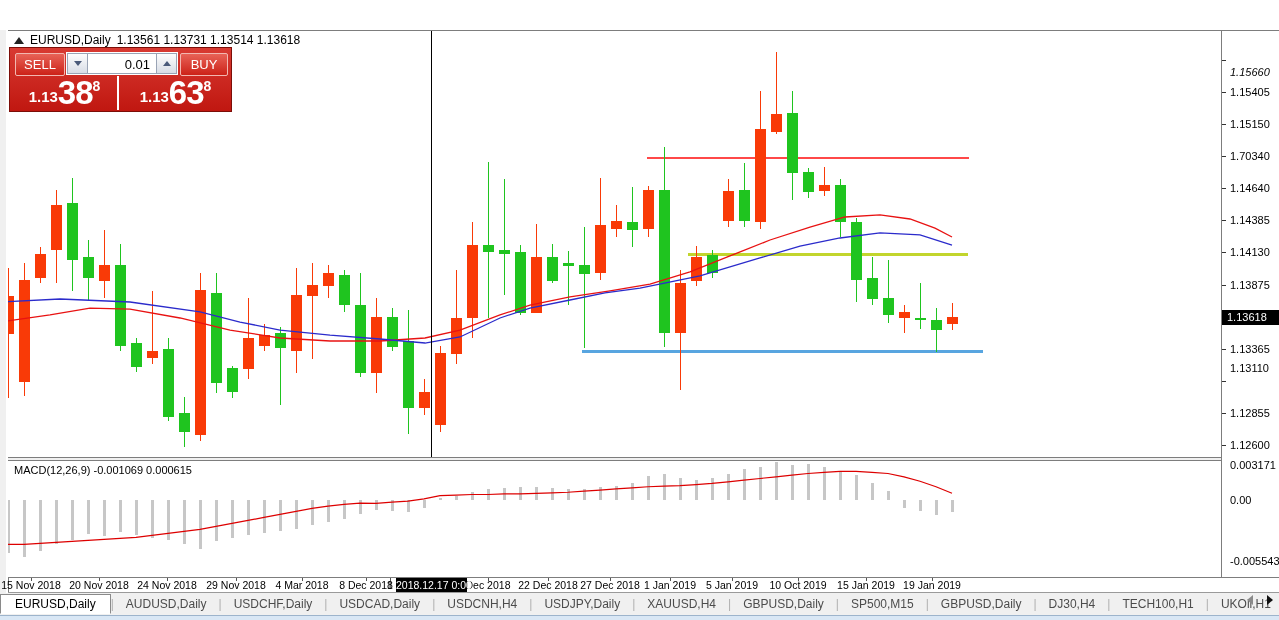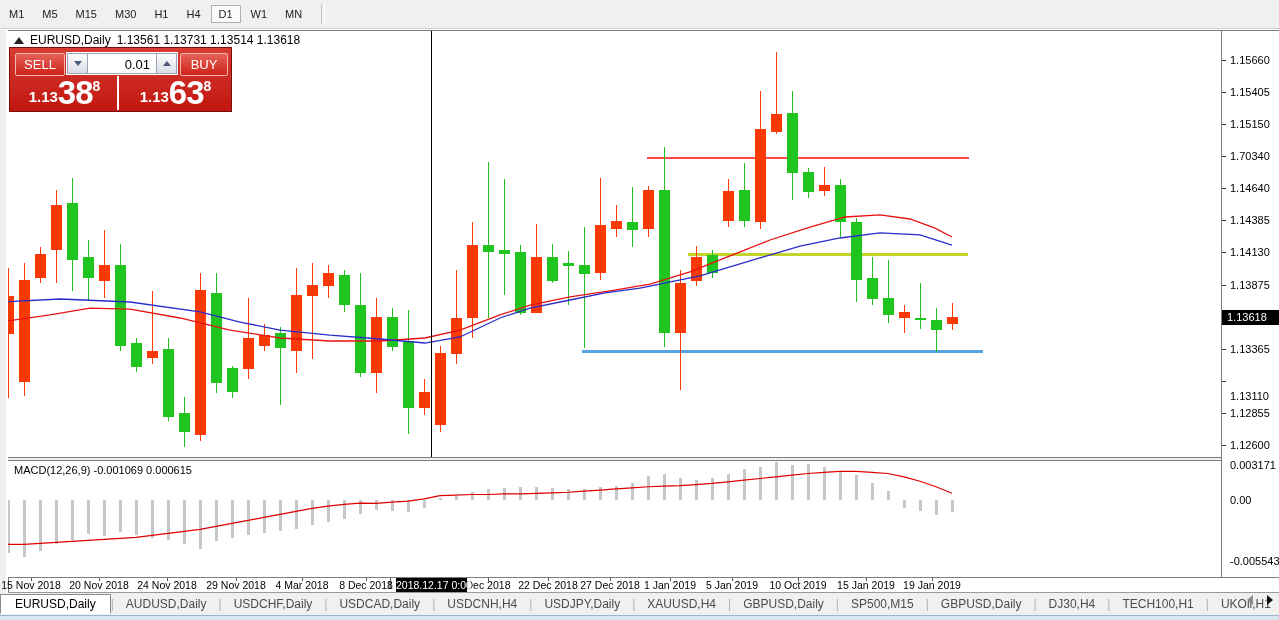--- a/index.html
+++ b/index.html
@@ -83,32 +83,20 @@
   .arr{width:0;height:0;cursor:pointer;}
   .arr-l{border-top:5px solid transparent;border-bottom:5px solid transparent;border-right:6px solid #8a8a8a;}
   .arr-r{border-top:5px solid transparent;border-bottom:5px solid transparent;border-left:6px solid #111;}
   #status-strip{position:absolute;left:0;top:615px;width:1279px;height:5px;background:#d9e7f5;border-top:1px solid #9db4cc;}
 </style>
 </head>
 <body>
 
 <div id="stage">
 
-  <div id="tf-toolbar">
-      <div class="tf-btn">M1</div>
-      <div class="tf-btn">M5</div>
-      <div class="tf-btn">M15</div>
-      <div class="tf-btn">M30</div>
-      <div class="tf-btn">H1</div>
-      <div class="tf-btn">H4</div>
-      <div class="tf-btn active">D1</div>
-      <div class="tf-btn">W1</div>
-      <div class="tf-btn">MN</div>
-      <div class="tf-sep"></div>
-    </div>
 
   <div id="left-strip"></div>
   <div id="win-top"></div>
 
   <div id="plot-clip">
     <div class="lyr" id="hline-layer">
         <div class="hline red" style="left: 639px; width: 322px; top: 126.113px;"></div>
         <div class="hline yellow" style="left: 680px; width: 280px; top: 221.711px;"></div>
         <div class="hline blue" style="left: 574px; width: 401px; top: 318.566px;"></div>
       </div>
@@ -268,39 +256,39 @@
     <div class="tp-quote" id="buy-quote">
       <span class="q-small">1.13</span>
         <span class="q-big">63</span>
         <span class="q-sup">8</span>
     </div>
   </div>
 
   <div id="axis-split"></div>
   <div id="price-axis">
       <div class="p-tick" style="top: 60px;"></div>
-      <div class="p-lbl" style="top: 54px;">1.15660</div>
+      <div class="p-lbl" style="top: 66px; font-style: italic;">1.15660</div>
       <div class="p-tick" style="top: 92.0755px;"></div>
       <div class="p-lbl" style="top: 86.0755px;">1.15405</div>
       <div class="p-tick" style="top: 124.151px;"></div>
       <div class="p-lbl" style="top: 118.151px;">1.15150</div>
       <div class="p-tick" style="top: 156.226px;"></div>
       <div class="p-lbl" style="top: 150.226px;">1.70340</div>
       <div class="p-tick" style="top: 188.302px;"></div>
       <div class="p-lbl" style="top: 182.302px;">1.14640</div>
       <div class="p-tick" style="top: 220.377px;"></div>
       <div class="p-lbl" style="top: 214.377px;">1.14385</div>
       <div class="p-tick" style="top: 252.453px;"></div>
       <div class="p-lbl" style="top: 246.453px;">1.14130</div>
       <div class="p-tick" style="top: 284.528px;"></div>
       <div class="p-lbl" style="top: 278.528px;">1.13875</div>
       <div class="p-tick" style="top: 348.679px;"></div>
       <div class="p-lbl" style="top: 342.679px;">1.13365</div>
       <div class="p-tick" style="top: 380.755px;"></div>
-      <div class="p-lbl" style="top: 390px;">1.13110</div>
+      <div class="p-lbl" style="top: 362px;">1.13110</div>
       <div class="p-tick" style="top: 412.83px;"></div>
       <div class="p-lbl" style="top: 406.83px;">1.12855</div>
       <div class="p-tick" style="top: 444.906px;"></div>
       <div class="p-lbl" style="top: 438.906px; text-align: center;">1.12600</div>
     </div>
   <div id="cur-price" style="top: 309.855px;">1.13618</div>
 
   <div id="panel-split-a"></div>
   <div id="panel-split-gap"></div>
   <div id="panel-split-b"></div>

